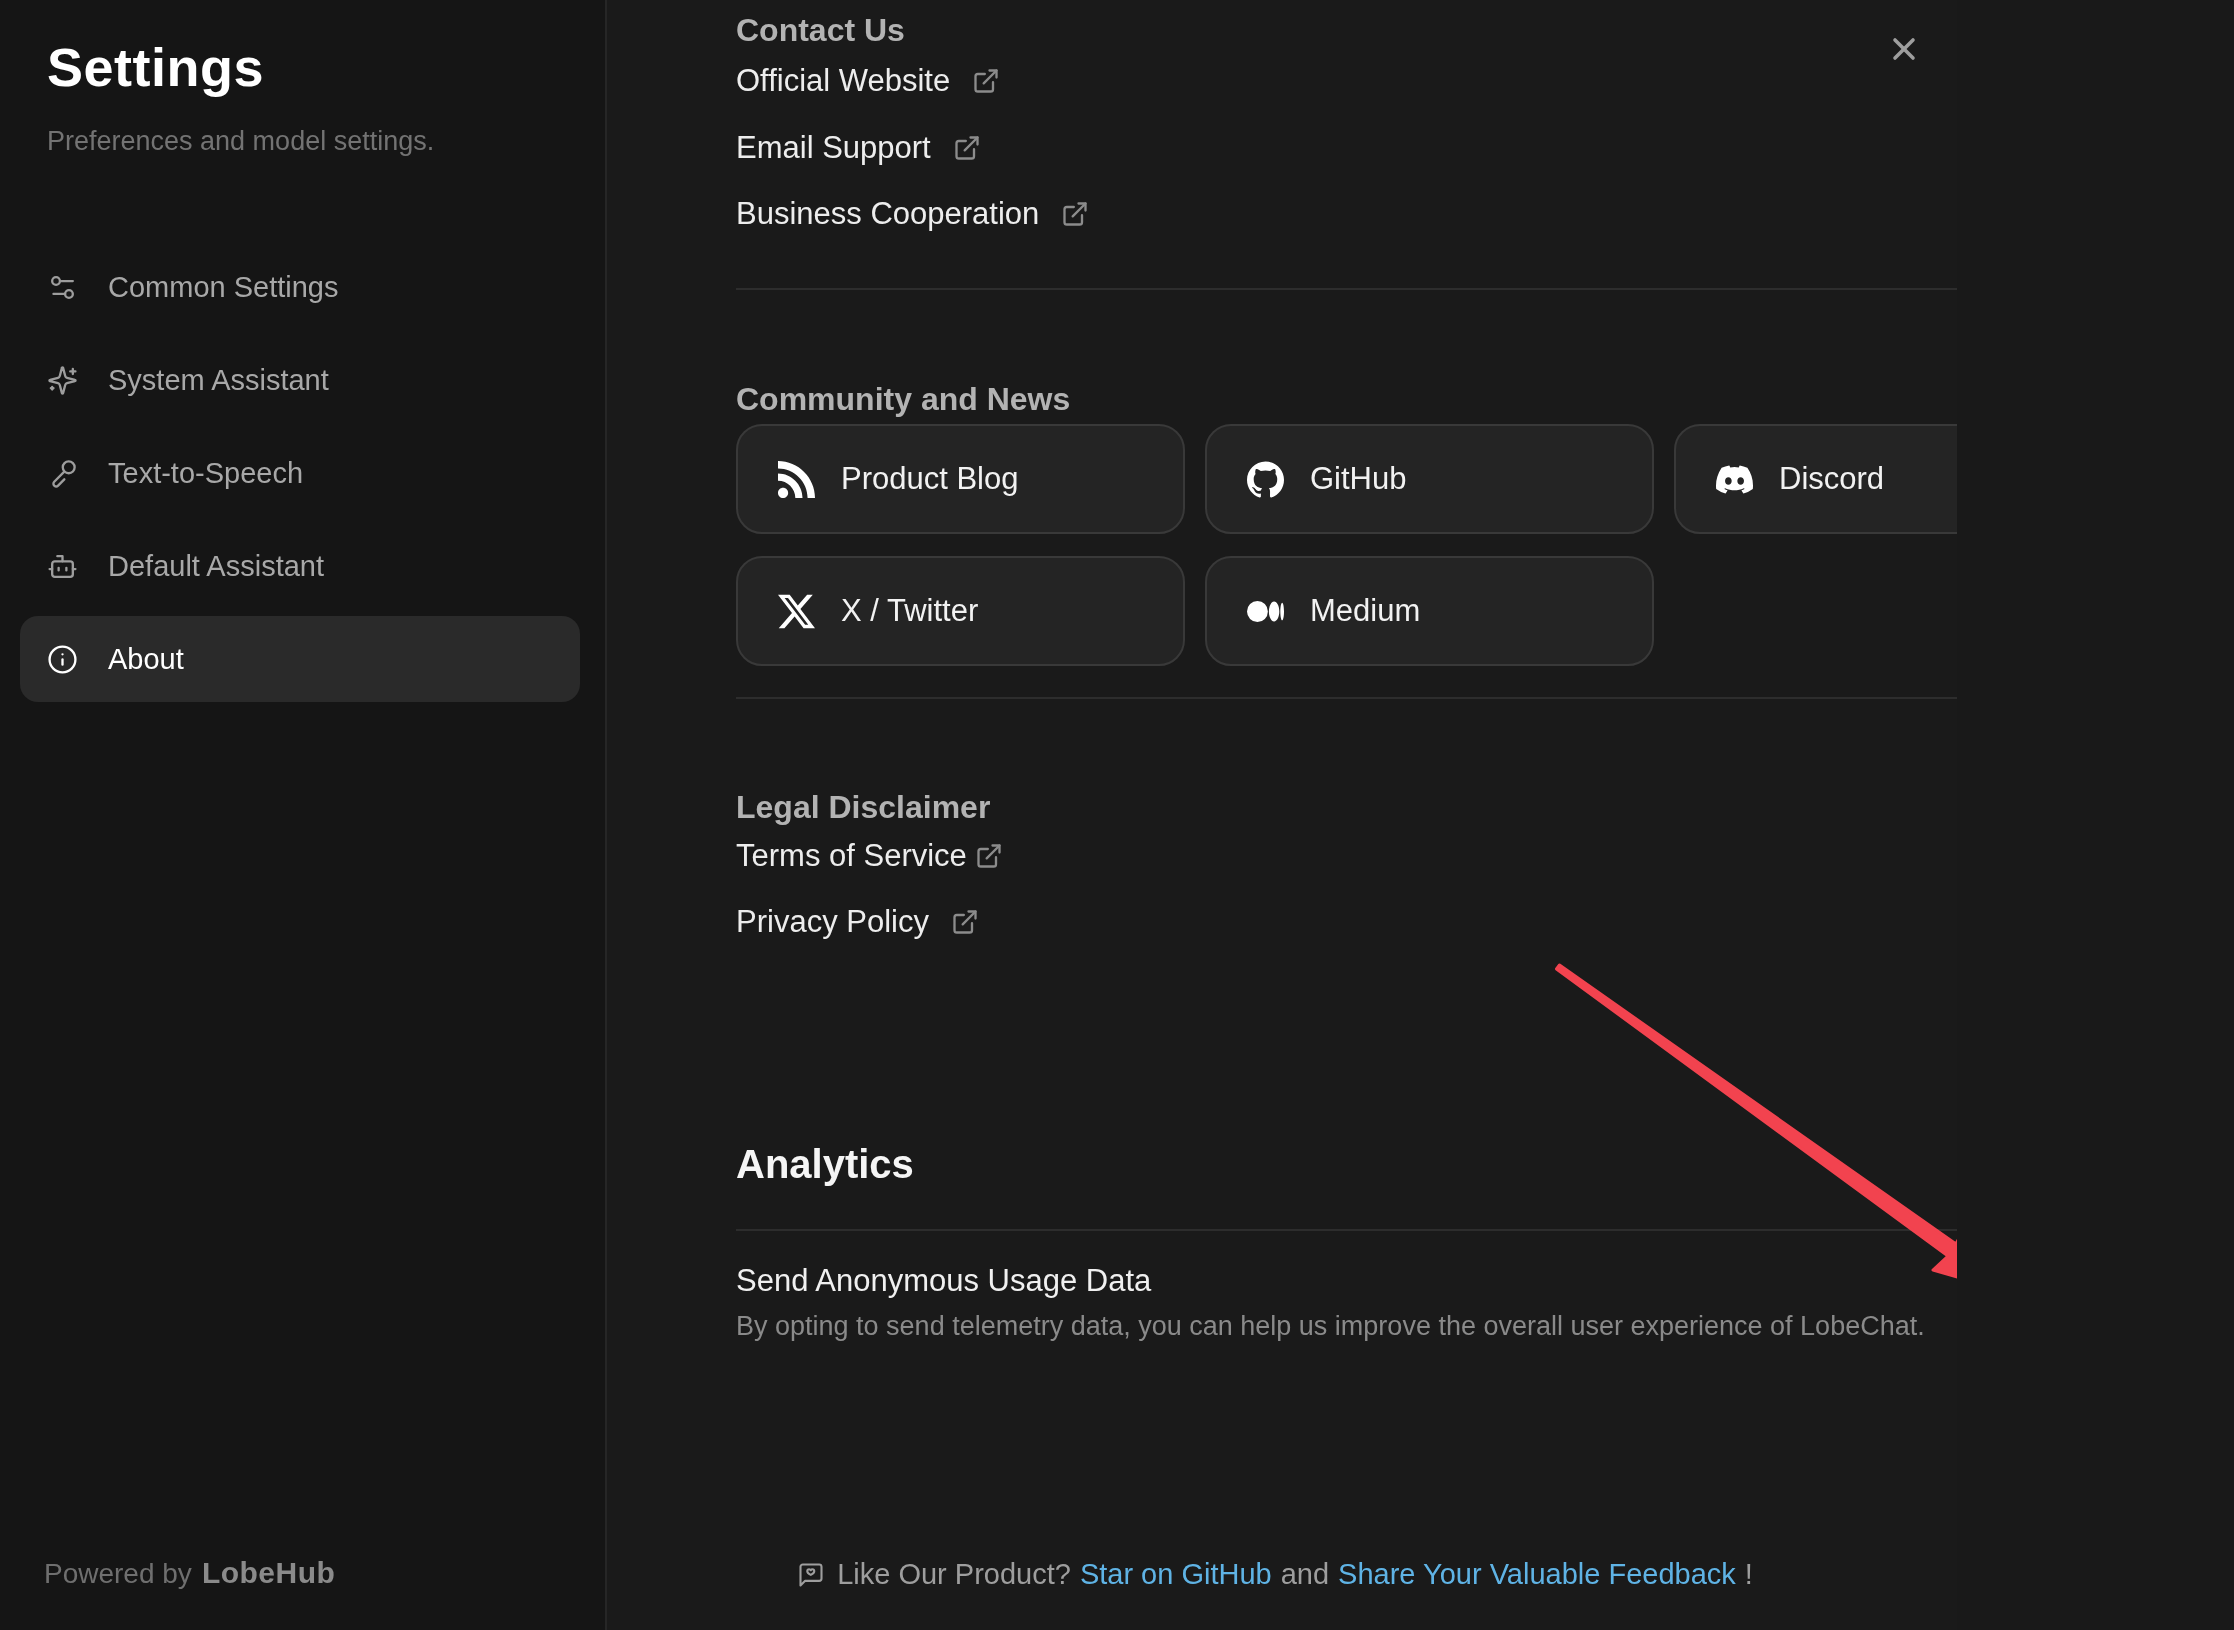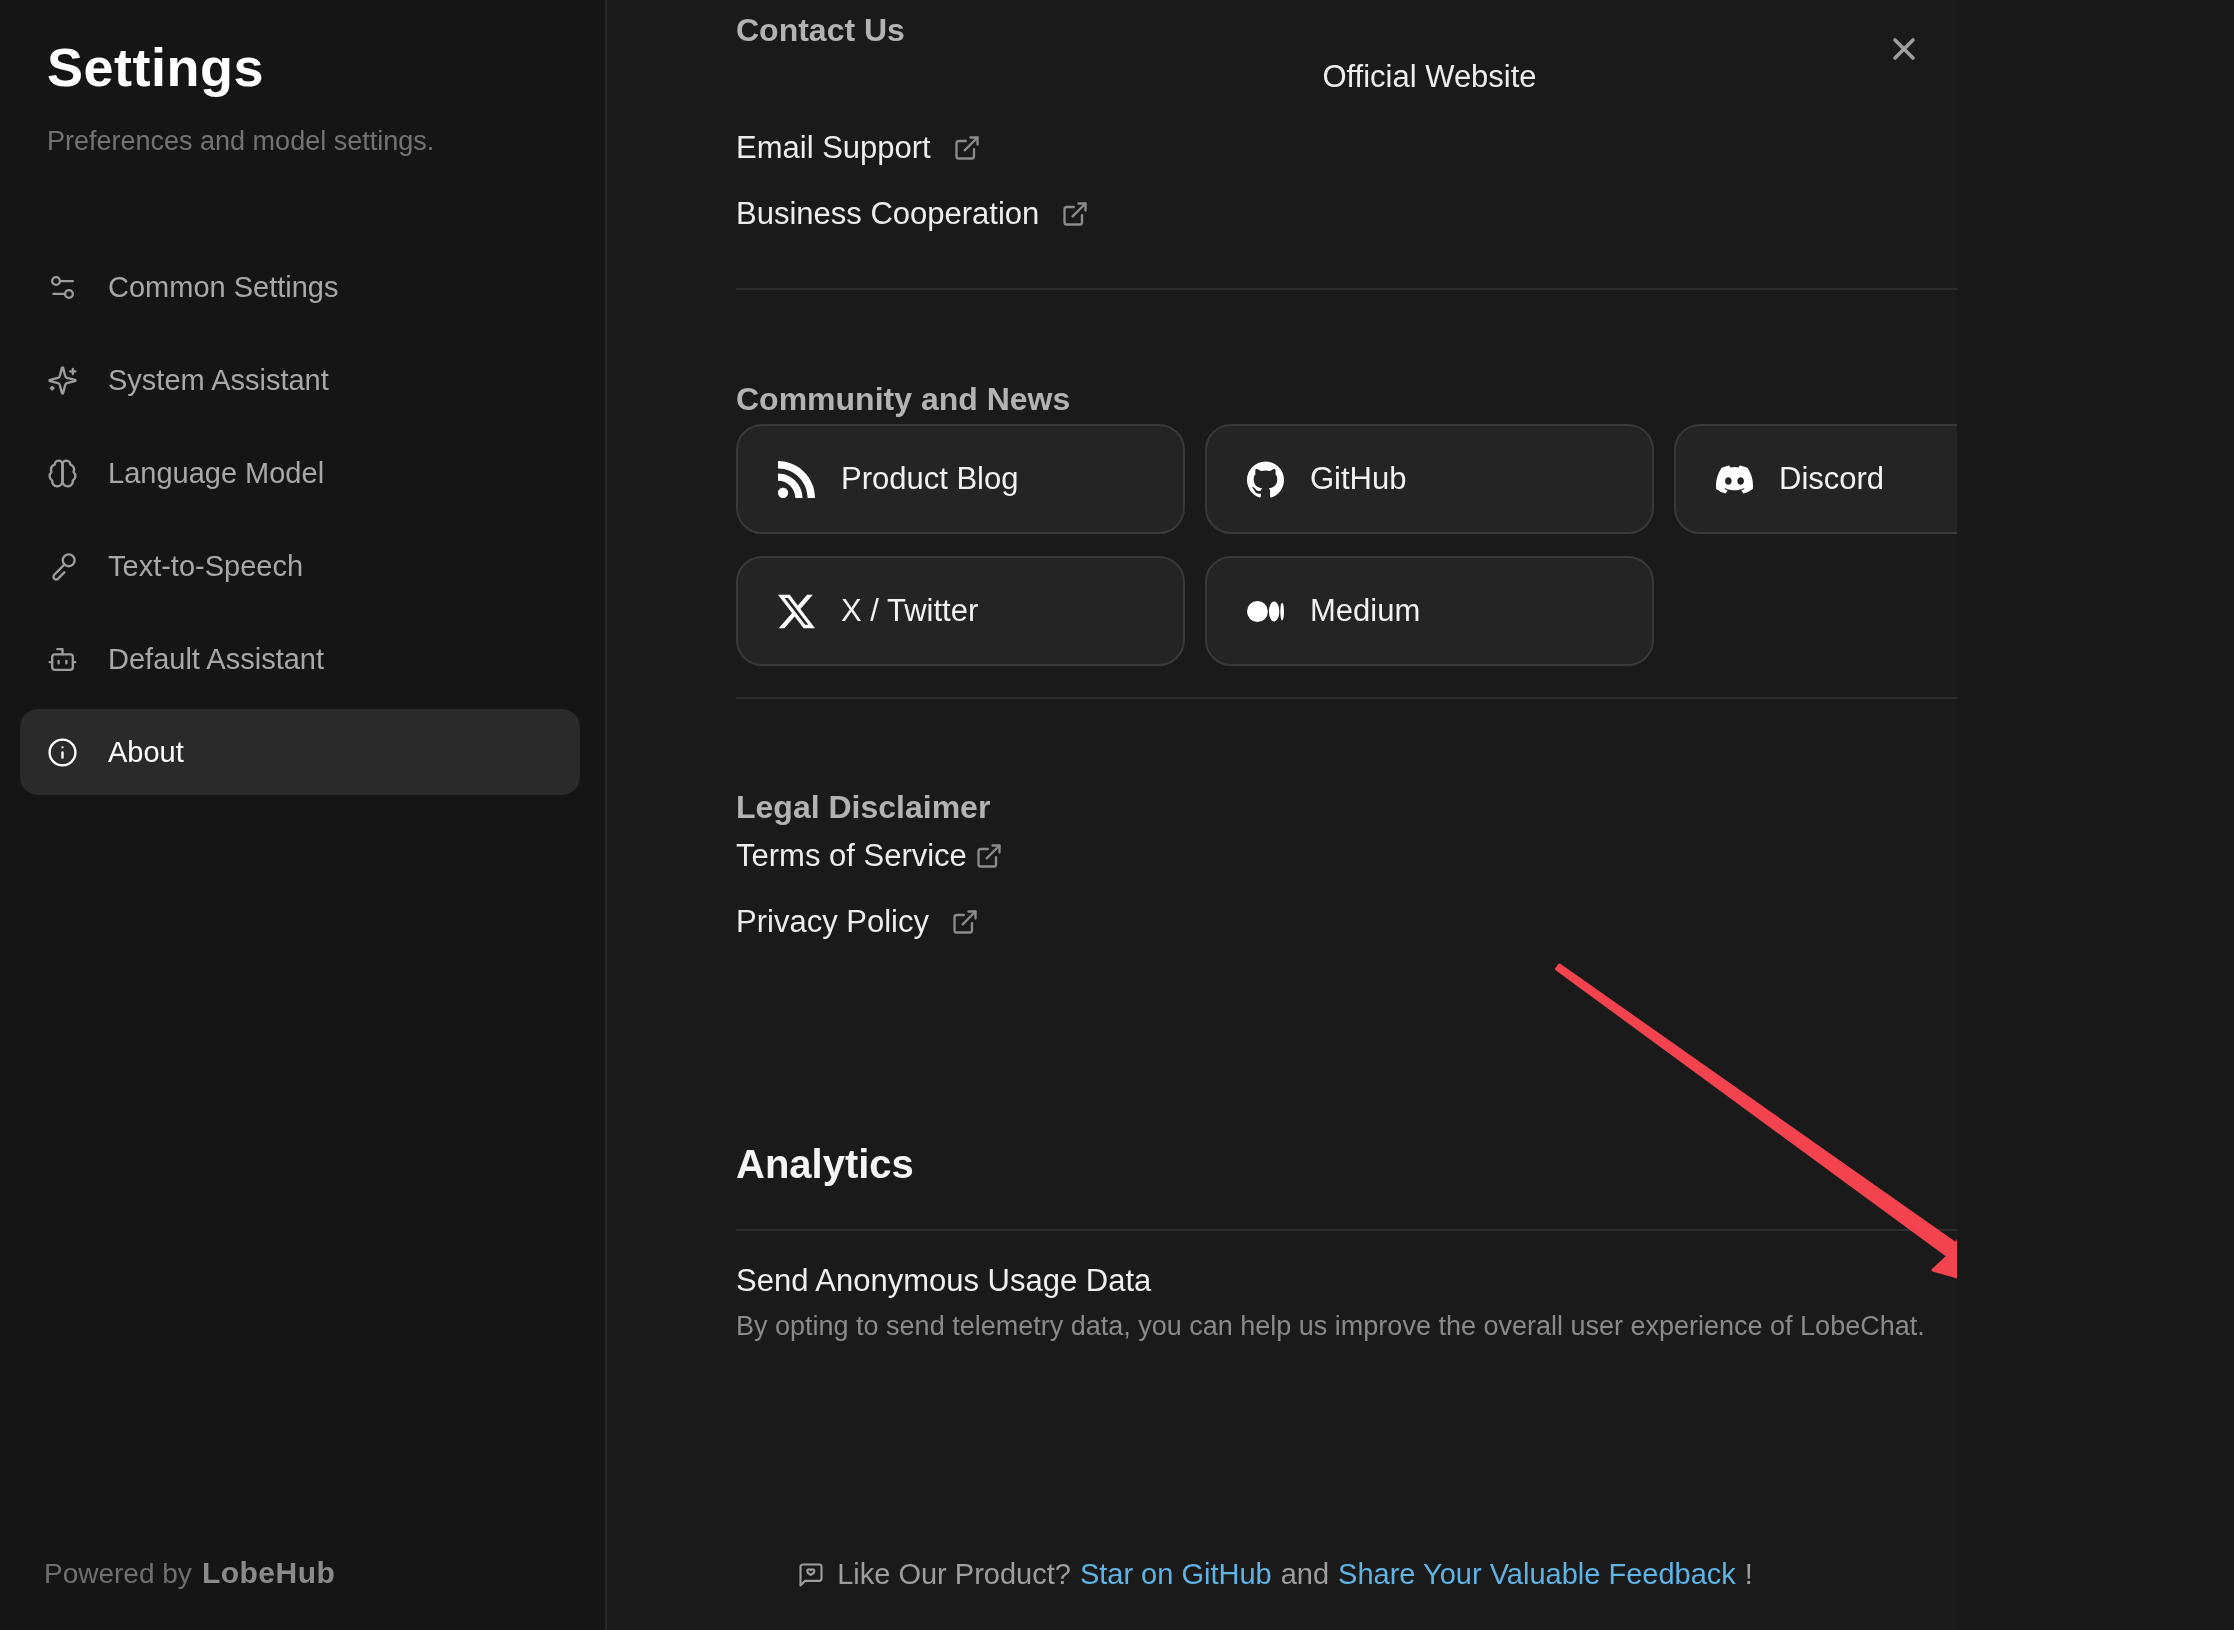--- a/index.html
+++ b/index.html
@@ -90,28 +90,20 @@
             <path d="M9.9 15.5a2 2 0 0 0-1.4-1.4l-6.1-1.6a.5.5 0 0 1 0-1l6.1-1.6a2 2 0 0 0 1.4-1.4l1.6-6.1a.5.5 0 0 1 1 0l1.6 6.1a2 2 0 0 0 1.4 1.4l6.1 1.6a.5.5 0 0 1 0 1l-6.1 1.6a2 2 0 0 0-1.4 1.4l-1.6 6.1a.5.5 0 0 1-1 0z"></path>
             <path d="M20 3v4"></path>
             <path d="M22 5h-4"></path>
             <path d="M4 17v2"></path>
             <path d="M5 18H3"></path>
           </svg>
         <span>System Assistant</span>
       </div>
       <div class="nav-item">
         <svg viewBox="0 0 24 24">
-            <path d="M12 5a3 3 0 1 0-5.997.125 4 4 0 0 0-2.526 5.77 4 4 0 0 0 .556 6.588A4 4 0 1 0 12 18Z"></path>
-            <path d="M12 5a3 3 0 1 1 5.997.125 4 4 0 0 1 2.526 5.77 4 4 0 0 1-.556 6.588A4 4 0 1 1 12 18Z"></path>
-            <path d="M12 5v13"></path>
-          </svg>
-        <span>Language Model</span>
-      </div>
-      <div class="nav-item">
-        <svg viewBox="0 0 24 24">
             <circle cx="16.8" cy="7.2" r="4.6"></circle>
             <path d="M13.4 10.6 5.6 18.4a2.1 2.1 0 0 0 0 3c.9.8 2.2.8 3 0l4.8-4.9"></path>
           </svg>
         <span>Text-to-Speech</span>
       </div>
       <div class="nav-item">
         <svg viewBox="0 0 24 24">
             <path d="M12 8V4H8"></path>
             <rect width="16" height="12" x="4" y="8" rx="2"></rect>
             <path d="M2 14h2"></path>
@@ -134,21 +126,21 @@
     <div class="powered">
       <span>Powered by</span><b>LobeHub</b>
     </div>
   </div>
 
   <div class="main">
     <div class="content">
 
       <div class="abs group-title" style="top:-34px;">Contact Us</div>
 
-      <div class="abs link-row" style="top:59px;flex-direction:column;">
+      <div class="abs link-row" style="top:59px;">
         <span>Official Website</span>
         <svg viewBox="0 0 24 24">
             <path d="M15 3h6v6"></path>
             <path d="M10 14 21 3"></path>
             <path d="M18 13v6a2 2 0 0 1-2 2H5a2 2 0 0 1-2-2V8a2 2 0 0 1 2-2h6"></path>
           </svg>
       </div>
       <div class="abs link-row" style="top:126px;">
         <span>Email Support</span>
         <svg viewBox="0 0 24 24">

